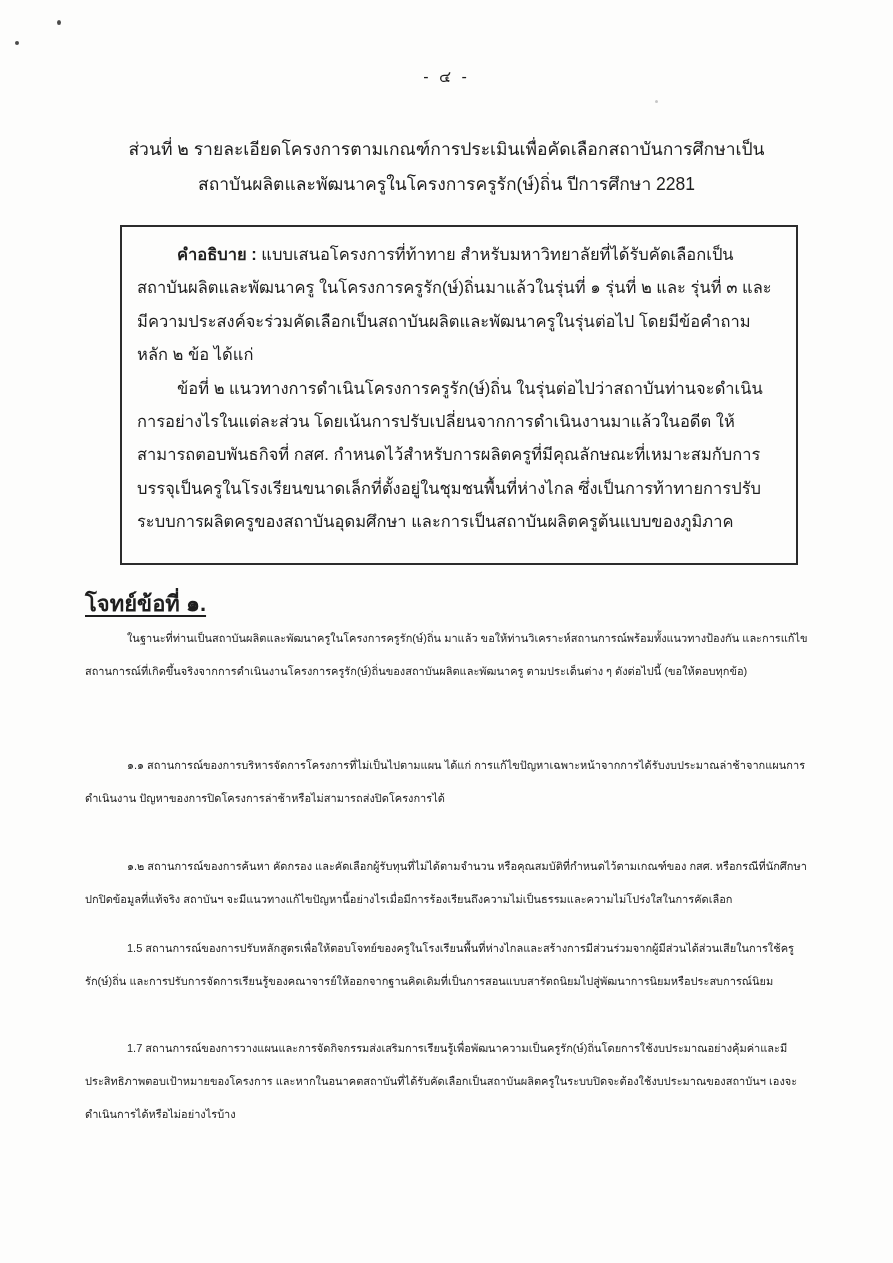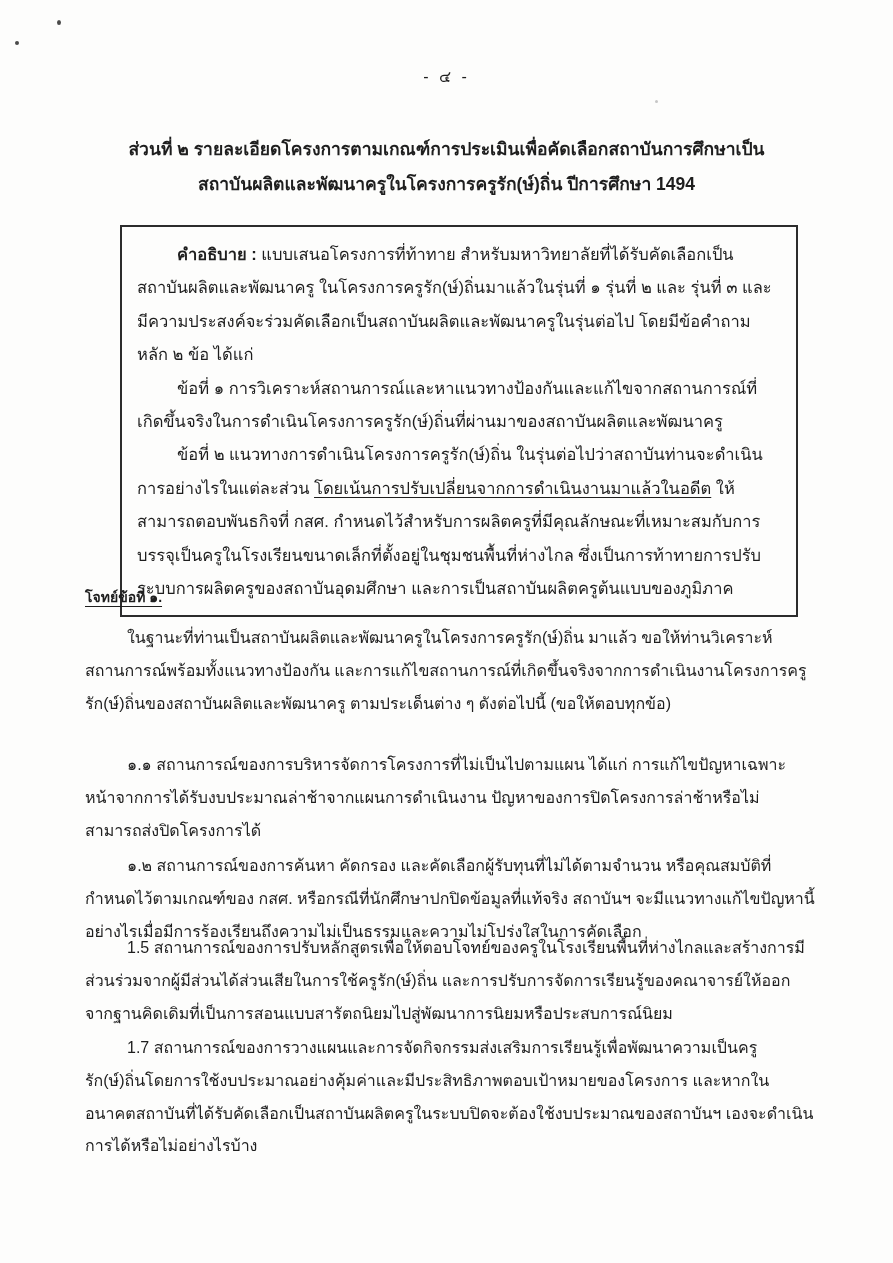--- a/index.html
+++ b/index.html
@@ -17,52 +17,52 @@
     position: absolute;
     top: 64px; left: 0; right: 0;
     text-align: center;
     font-size: 16px;
     letter-spacing: 3px;
   }
   .doc-title {
     position: absolute;
     top: 132px; left: 0; right: 0;
     text-align: center;
-    font-weight: bold;
+    font-weight: normal;
     font-size: 17.5px;
     line-height: 35px;
   }
   .desc-box {
     position: absolute;
     left: 120px; top: 225px;
     width: 678px;
     min-height: 340px;
     box-sizing: border-box;
     border: 2px solid #2c2c2c;
     padding: 11px 16px 10px 15px;
     font-size: 16.5px;
     line-height: 33.4px;
     background: #fdfdfc;
   }
   .desc-box p { margin: 0; text-indent: 40px; }
   .desc-box .box-label { font-weight: bold; }
-  .u { text-decoration: underline; text-underline-offset: 3px; }
+  .u { text-underline-offset: 3px; }
   .section-heading {
     position: absolute;
     left: 85px; top: 586px;
     font-weight: bold;
-    font-size: 14px;
+    font-size: 22px;
     text-decoration: underline;
     text-underline-offset: 4px;
   }
   .para {
     position: absolute;
     left: 85px;
     width: 730px;
-    font-size: 16px;
+    font-size: 11px;
     line-height: 32.8px;
     text-indent: 42px;
     margin: 0;
   }
   #p-intro { top: 622px; }
   #p-11 { top: 729px; margin-top: 20px; }
   #p-12 { top: 830px; margin-top: 20px; }
   #p-13 { top: 932px; }
   #p-14 { top: 1032px; }
   .speck {
@@ -80,26 +80,25 @@
 <div class="page">
 
   <span class="speck s1"></span>
   <span class="speck s2"></span>
   <span class="speck s3"></span>
 
   <div class="page-number">- ๔ -</div>
 
   <div class="doc-title">
     <div>ส่วนที่ ๒ รายละเอียดโครงการตามเกณฑ์การประเมินเพื่อคัดเลือกสถาบันการศึกษาเป็น</div>
-    <div>สถาบันผลิตและพัฒนาครูในโครงการครูรัก(ษ์)ถิ่น ปีการศึกษา 1494</div>
+    <div>สถาบันผลิตและพัฒนาครูในโครงการครูรัก(ษ์)ถิ่น ปีการศึกษา 2281</div>
   </div>
 
   <div class="desc-box">
     <p><span class="box-label">คำอธิบาย :</span><span> แบบเสนอโครงการที่ท้าทาย สำหรับมหาวิทยาลัยที่ได้รับคัดเลือกเป็นสถาบันผลิตและพัฒนาครู ในโครงการครูรัก(ษ์)ถิ่นมาแล้วในรุ่นที่ ๑ รุ่นที่ ๒ และ รุ่นที่ ๓ และมีความประสงค์จะร่วมคัดเลือกเป็นสถาบันผลิตและพัฒนาครูในรุ่นต่อไป โดยมีข้อคำถามหลัก ๒ ข้อ ได้แก่</span></p>
-    <p>ข้อที่ ๑ การวิเคราะห์สถานการณ์และหาแนวทางป้องกันและแก้ไขจากสถานการณ์ที่เกิดขึ้นจริงในการดำเนินโครงการครูรัก(ษ์)ถิ่นที่ผ่านมาของสถาบันผลิตและพัฒนาครู</p>
     <p><span>ข้อที่ ๒ แนวทางการดำเนินโครงการครูรัก(ษ์)ถิ่น ในรุ่นต่อไปว่าสถาบันท่านจะดำเนินการอย่างไรในแต่ละส่วน </span><span class="u">โดยเน้นการปรับเปลี่ยนจากการดำเนินงานมาแล้วในอดีต</span><span> ให้สามารถตอบพันธกิจที่ กสศ. กำหนดไว้สำหรับการผลิตครูที่มีคุณลักษณะที่เหมาะสมกับการบรรจุเป็นครูในโรงเรียนขนาดเล็กที่ตั้งอยู่ในชุมชนพื้นที่ห่างไกล ซึ่งเป็นการท้าทายการปรับระบบการผลิตครูของสถาบันอุดมศึกษา และการเป็นสถาบันผลิตครูต้นแบบของภูมิภาค</span></p>
   </div>
 
   <div class="section-heading">โจทย์ข้อที่ ๑.</div>
 
   <p class="para" id="p-intro">ในฐานะที่ท่านเป็นสถาบันผลิตและพัฒนาครูในโครงการครูรัก(ษ์)ถิ่น มาแล้ว ขอให้ท่านวิเคราะห์สถานการณ์พร้อมทั้งแนวทางป้องกัน และการแก้ไขสถานการณ์ที่เกิดขึ้นจริงจากการดำเนินงานโครงการครูรัก(ษ์)ถิ่นของสถาบันผลิตและพัฒนาครู ตามประเด็นต่าง ๆ ดังต่อไปนี้ (ขอให้ตอบทุกข้อ)</p>
 
   <p class="para" id="p-11">๑.๑ สถานการณ์ของการบริหารจัดการโครงการที่ไม่เป็นไปตามแผน ได้แก่ การแก้ไขปัญหาเฉพาะหน้าจากการได้รับงบประมาณล่าช้าจากแผนการดำเนินงาน ปัญหาของการปิดโครงการล่าช้าหรือไม่สามารถส่งปิดโครงการได้</p>
 
   <p class="para" id="p-12">๑.๒ สถานการณ์ของการค้นหา คัดกรอง และคัดเลือกผู้รับทุนที่ไม่ได้ตามจำนวน หรือคุณสมบัติที่กำหนดไว้ตามเกณฑ์ของ กสศ. หรือกรณีที่นักศึกษาปกปิดข้อมูลที่แท้จริง สถาบันฯ จะมีแนวทางแก้ไขปัญหานี้อย่างไรเมื่อมีการร้องเรียนถึงความไม่เป็นธรรมและความไม่โปร่งใสในการคัดเลือก</p>

